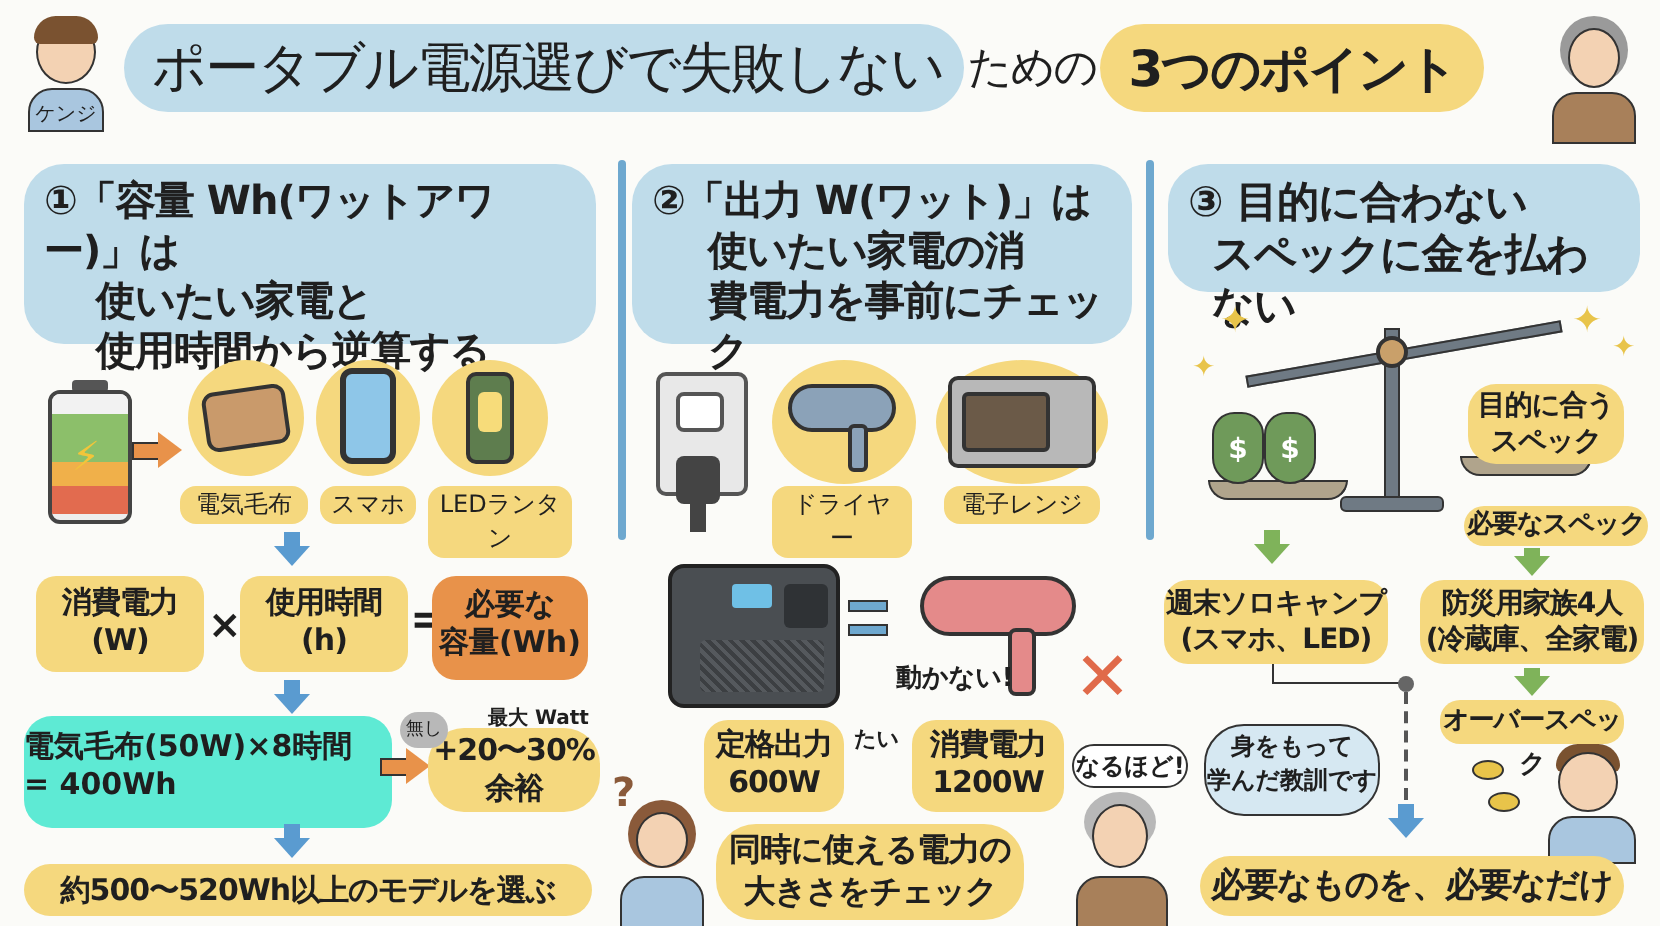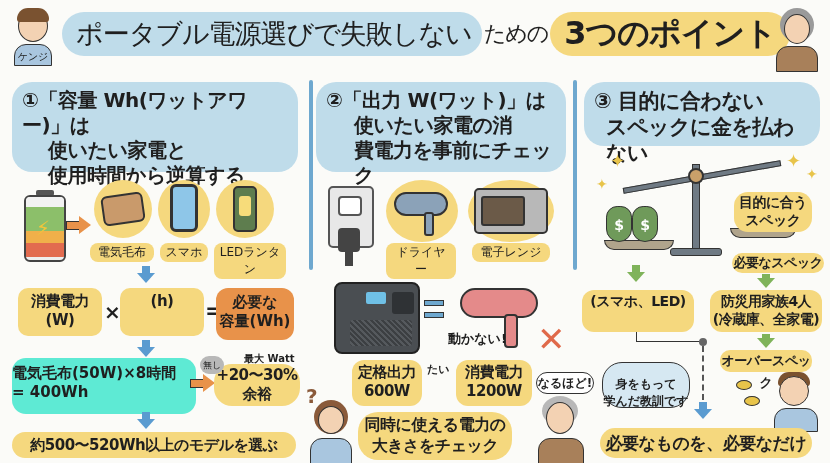--- a/index.html
+++ b/index.html
@@ -1,21 +1,21 @@
 <!DOCTYPE html>
 <html><head>
 <meta charset="utf-8">
 <style>
   *{box-sizing:border-box;margin:0;padding:0}
   body{width:830px;height:463px;background:#fbfbf8;font-family:"DejaVu Sans",sans-serif;position:relative;overflow:hidden;color:#1f1f1f}
   .abs{position:absolute}
   .title{left:62px;top:12px;height:44px;display:flex;align-items:center}
   .title-blue{background:#bfdcea;border-radius:22px;padding:0 10px 0 14px;height:44px;display:flex;align-items:center;font-weight:normal;font-size:27px;letter-spacing:-1px}
   .title-plain{font-weight:normal;font-size:22px;letter-spacing:-1px;padding:0 2px}
-  .title-yellow{background:#f5d87e;border-radius:22px;padding:0 14px;height:44px;display:flex;align-items:center;font-weight:bold;font-size:32px;letter-spacing:-1px}
+  .title-yellow{background:#f5d87e;border-radius:22px;padding:0 14px;height:44px;display:flex;align-items:center;font-weight:bold;font-size:25px;letter-spacing:-1px}
   .divider{width:4px;background:#6ea8cf;border-radius:2px}
   .head-box{background:#bfdcea;border-radius:20px;padding:6px 10px;font-weight:bold;font-size:20px;line-height:25px;letter-spacing:-0.5px}
   .pill{background:#f5d87e;border-radius:10px;font-weight:bold;text-align:center;letter-spacing:-0.5px}
   .pill-blue{background:#5eead4;border-radius:14px;font-weight:bold;text-align:left}
   .pill-orange{background:#e8924a;border-radius:12px;font-weight:bold;text-align:center}
   .label{font-size:12px;font-weight:normal;background:#f5d87e;border-radius:8px;padding:1px 5px;text-align:center}
   .arrow-down{width:0;height:0;border-left:9px solid transparent;border-right:9px solid transparent;border-top:10px solid #5a9bd0}
   .arrow-stem{width:8px;height:7px;background:#5a9bd0;margin:0 auto}
   .garrow .arrow-stem{background:#7fb35a}
   .garrow .arrow-down{border-top-color:#7fb35a}
@@ -89,20 +89,21 @@
     <div class="arrow-stem"></div>
     <div class="arrow-down"></div>
   </div>
 
 <div class="abs pill" style="left:18px;top:288px;width:84px;height:48px;font-size:15px;padding-top:4px">
   <div>消費電力</div>
   <div>(W)</div>
 </div>
 <div class="abs" style="left:104px;top:300px;font-size:20px;font-weight:bold">×</div>
 <div class="abs pill" style="left:120px;top:288px;width:84px;height:48px;font-size:15px;padding-top:4px">
+  <div>使用時間</div>
   <div>(h)</div>
 </div>
 <div class="abs" style="left:205px;top:298px;font-size:22px;font-weight:bold">=</div>
 <div class="abs pill-orange" style="left:216px;top:288px;width:78px;height:52px;font-size:15px;padding-top:5px">
   <div>必要な</div>
   <div>容量(Wh)</div>
 </div>
 
 <div class="abs" style="left:137px;top:340px">
     <div class="arrow-stem"></div>
@@ -221,20 +222,21 @@
 <div class="abs garrow" style="left:627px;top:265px">
     <div class="arrow-stem"></div>
     <div class="arrow-down"></div>
   </div>
 <div class="abs garrow" style="left:757px;top:274px">
     <div class="arrow-stem" style="height:4px"></div>
     <div class="arrow-down"></div>
   </div>
 
 <div class="abs pill" style="left:582px;top:290px;width:112px;height:42px;font-size:14px;padding-top:3px;border-radius:12px">
+  <div>週末ソロキャンプ</div>
   <div>(スマホ、LED)</div>
 </div>
 <div class="abs pill" style="left:710px;top:290px;width:112px;height:42px;font-size:14px;padding-top:3px;border-radius:12px">
   <div>防災用家族4人</div>
   <div>(冷蔵庫、全家電)</div>
 </div>
 
 <div class="abs" style="left:636px;top:332px;width:66px;height:10px;border-left:1.5px solid #333;border-bottom:1.5px solid #333"></div>
 <div class="abs" style="left:699px;top:338px;width:8px;height:8px;border-radius:50%;background:#666"></div>
 <div class="abs" style="left:702px;top:346px;height:54px;border-left:2px dashed #555"></div>
@@ -247,21 +249,21 @@
 
 <div class="abs" style="left:736px;top:380px;width:16px;height:10px;background:#e8c44a;border:1px solid #333;border-radius:50%"></div>
 <div class="abs" style="left:744px;top:396px;width:16px;height:10px;background:#e8c44a;border:1px solid #333;border-radius:50%"></div>
 <div class="abs" style="left:770px;top:372px;width:50px;height:60px">
   <div style="position:absolute;left:8px;top:0;width:32px;height:14px;background:#7a5230;border-radius:14px 14px 4px 4px"></div>
   <div class="face" style="position:absolute;left:9px;top:4px;width:30px;height:30px"></div>
   <div style="position:absolute;left:4px;top:36px;width:44px;height:24px;background:#a9c6df;border:1.5px solid #333;border-radius:12px 12px 0 0"></div>
 </div>
 
 <div class="abs bubble" style="left:536px;top:372px;width:58px;height:22px;line-height:20px">なるほど!</div>
-<div class="abs bubble" style="left:602px;top:362px;width:88px;height:46px;background:#d6e8f2;padding-top:13px;border-radius:20px">
+<div class="abs bubble" style="left:602px;top:362px;width:88px;height:46px;background:#d6e8f2;padding-top:2px;border-radius:20px">
   <div>身をもって</div>
   <div>学んだ教訓です</div>
 </div>
 <div class="abs" style="left:536px;top:396px;width:50px;height:67px">
   <div style="position:absolute;left:6px;top:0;width:36px;height:30px;background:#b8b8b8;border-radius:50%"></div>
   <div class="face" style="position:absolute;left:10px;top:6px;width:28px;height:32px"></div>
   <div style="position:absolute;left:2px;top:42px;width:46px;height:26px;background:#a8805a;border:1.5px solid #333;border-radius:12px 12px 0 0"></div>
 </div>
 
 <div class="abs" style="left:694px;top:402px">

